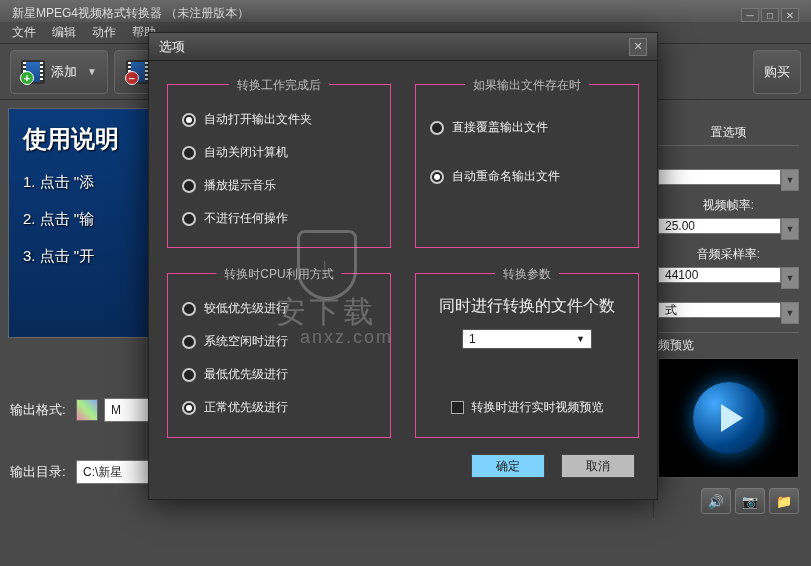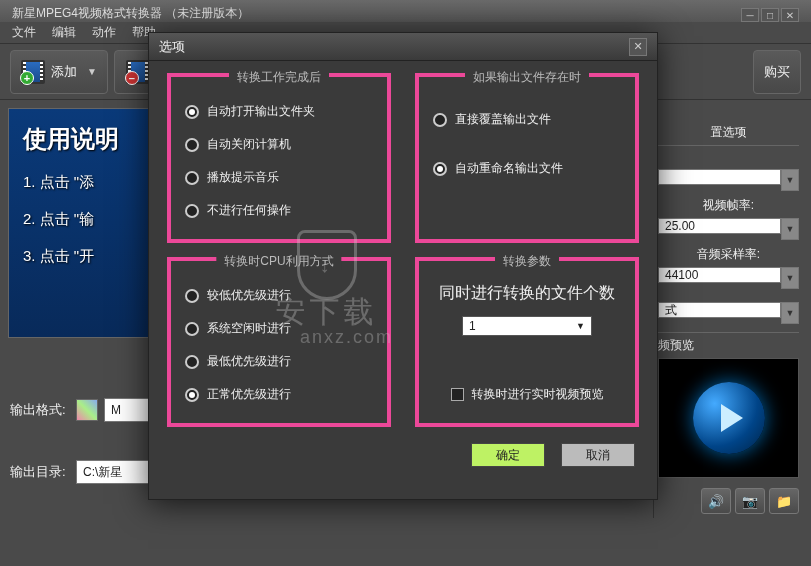--- a/index.html
+++ b/index.html
@@ -48,36 +48,36 @@
 
 .bottom-ctrls { display:flex; gap:4px; padding-top:6px; }
 .bottom-ctrls .sq { width:30px; height:26px; background:linear-gradient(#666,#4a4a4a); border:1px solid #777; border-radius:3px; display:flex; align-items:center; justify-content:center; font-size:13px; color:#cde; }
 
 
 .modal { position:absolute; left:148px; top:32px; width:510px; height:468px; background:#3a3a3a; border:1px solid #222; box-shadow: 0 4px 30px rgba(0,0,0,0.7); z-index:100; }
 .modal-title { height:28px; background:linear-gradient(#555,#3a3a3a); color:#eee; font-size:13px; display:flex; align-items:center; padding:0 10px; justify-content:space-between; border-bottom:1px solid #222; }
 .modal-close { width:18px; height:18px; background:#555; border:1px solid #777; color:#ccc; font-size:11px; display:flex; align-items:center; justify-content:center; }
 
 .modal-body { padding:12px 18px 8px; display:grid; grid-template-columns: 1fr 1fr; grid-template-rows: auto auto; gap: 14px 24px; }
-.groupbox { position:relative; border:4px solid #ec4899; padding:18px 12px 12px; }
+.groupbox { position:relative; border:1px solid #ec4899; padding:18px 12px 12px;margin-top:11px; }
 .groupbox legend { position:absolute; top:-8px; left:50%; transform:translateX(-50%); background:#3a3a3a; padding:0 8px; color:#bbb; font-size:12px; white-space:nowrap; }
 .radio-row { display:flex; align-items:center; gap:8px; color:#eee; font-size:12px; padding:8px 2px; }
 .radio { width:14px; height:14px; border-radius:50%; border:2px solid #ccc; background:#222; display:flex; align-items:center; justify-content:center; flex-shrink:0; }
 .radio.checked::after { content:''; width:6px; height:6px; border-radius:50%; background:#fff; }
 .checkbox { width:13px; height:13px; border:1px solid #aaa; background:#222; flex-shrink:0; }
 
 .cpu-group { min-height: 165px; }
 .params-group { display:flex; flex-direction:column; gap:12px; align-items:center; min-height:165px; padding-top:22px; }
 .param-label { color:#eee; font-size:16px; }
 .param-select { width:130px; height:20px; background:#fff; border:1px solid #555; display:flex; align-items:center; justify-content:space-between; padding:0 6px; font-size:12px; color:#222; }
 .param-select .caret { font-size:9px; }
 
 .modal-footer { display:flex; justify-content:flex-end; gap:16px; padding:8px 22px; }
 .btn { width:74px; height:24px; border:1px solid #444; font-size:12px; display:flex; align-items:center; justify-content:center; }
-.btn-ok { background:#bef264; color:#222; }
+.btn-ok { background:#7dd3fc; color:#222; }
 .btn-cancel { background:#bbb; color:#222; }
 
 .watermark { position:absolute; left:260px; top:230px; color:rgba(200,200,200,0.35); font-size:42px; letter-spacing:4px; z-index:200; pointer-events:none; display:flex; flex-direction:column; align-items:center; }
 .wm-shield { width:60px; height:70px; border:3px solid rgba(200,200,200,0.35); border-radius:8px 8px 30px 30px; display:flex; align-items:center; justify-content:center; font-size:20px; }
 .wm-txt1 { font-size:30px; margin-top:-8px; }
 .wm-txt2 { font-size:18px; letter-spacing:2px; margin-top:-6px;margin-left:40px; }
 </style>
 </head>
 <body>
 

